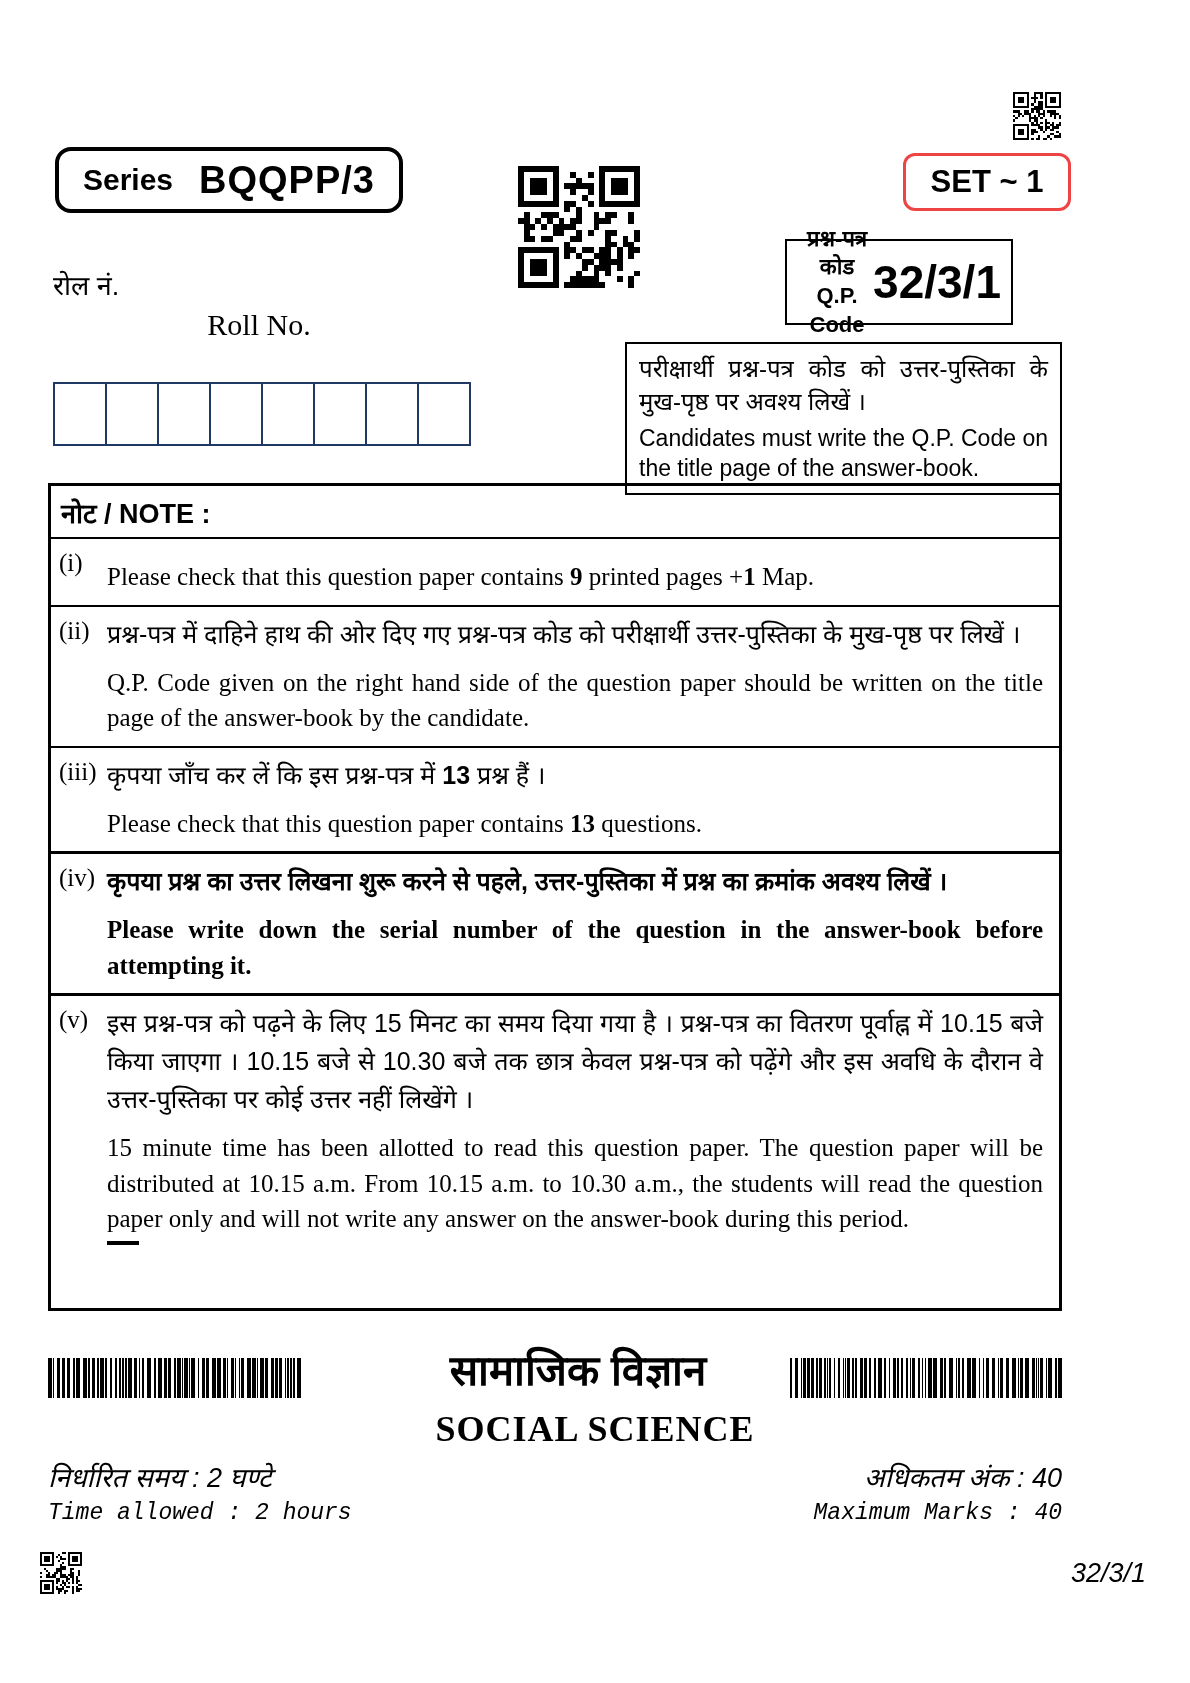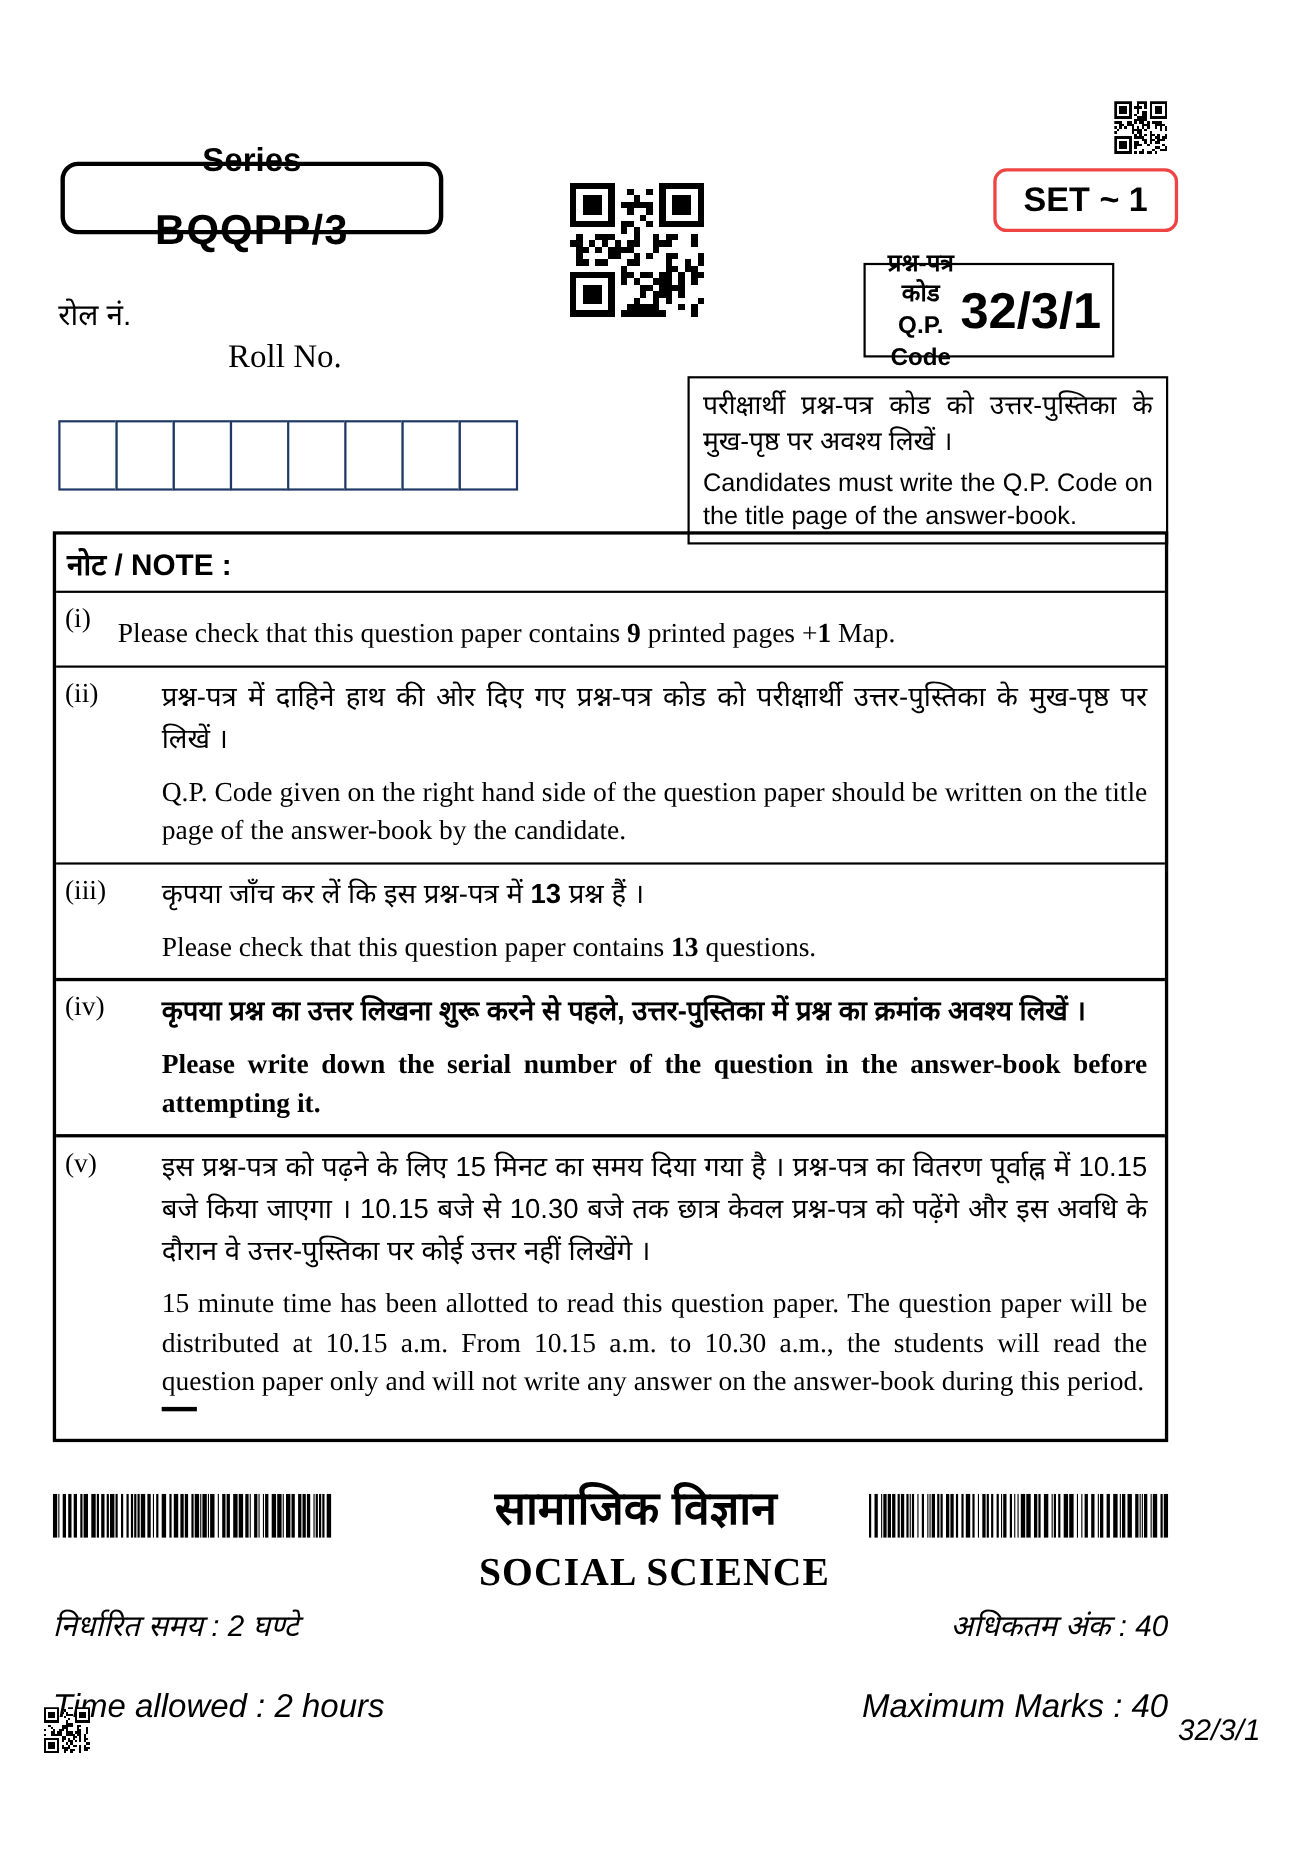--- a/index.html
+++ b/index.html
@@ -9,21 +9,21 @@
     color:#000;font-family:"Liberation Sans",sans-serif;overflow:hidden;
   }
   svg{display:block;}
   .qr{position:absolute;}
   .qr-tr{left:1013px;top:92px;width:48px;height:48px;}
   .qr-main{left:518px;top:164px;width:122px;height:126px;}
   .qr-footer{left:40px;top:1552px;width:42px;height:42px;}
 
   .series-box{
     position:absolute;left:55px;top:147px;width:340px;height:58px;
-    border:4px solid #000;border-radius:16px;display:flex;align-items:center;justify-content:center;gap:26px;flex-direction:column;
+    border:4px solid #000;border-radius:16px;display:flex;align-items:center;justify-content:center;gap:26px;
   }
   .series-word{font-size:30px;font-weight:bold;}
   .series-code{font-size:38px;font-weight:bold;letter-spacing:1px;}
 
   .set-box{
     position:absolute;left:903px;top:153px;width:162px;height:52px;
     border:3px solid #ef4444;border-radius:12px;display:flex;align-items:center;justify-content:center;
     font-size:31px;font-weight:bold;
   }
 
@@ -52,21 +52,21 @@
   .cand-en{font-size:23px;line-height:1.28;text-align:justify;margin:0;}
 
   .note-box{
     position:absolute;left:48px;top:483px;width:1014px;min-height:828px;
     border:3px solid #000;box-sizing:border-box;
   }
   .note-header{
     font-size:27px;font-weight:bold;padding:8px 10px 6px 10px;border-bottom:2px solid #000;
   }
   .note-item{display:flex;padding:8px 0 10px 0;}
-  .note-item + .note-item{border-top:2px solid #000;gap:40px;}
+  .note-item + .note-item{border-top:2px solid #000;}
   #note-items .note-item:nth-child(4),
   #note-items .note-item:nth-child(5){border-top-width:3px;}
   .note-num{
     flex:0 0 56px;padding-left:8px;box-sizing:border-box;
     font-family:"Liberation Serif",serif;font-size:25px;padding-top:2px;
   }
   .note-text{flex:1;padding-right:16px;}
   .note-text p{margin:0;}
   .note-text .hi{font-size:25px;line-height:1.52;text-align:justify;}
   .note-text .en{font-family:"Liberation Serif",serif;font-size:25px;line-height:1.42;
@@ -78,21 +78,21 @@
   .barcode{position:absolute;top:1358px;height:40px;}
   .barcode-left{left:48px;width:258px;}
   .barcode-right{left:790px;width:272px;}
   .subject-hi{position:absolute;left:0;top:1340px;width:1156px;text-align:center;
     font-size:42px;font-weight:bold;}
   .subject-en{position:absolute;left:0;top:1408px;width:1190px;text-align:center;
     font-family:"Liberation Serif",serif;font-size:36px;font-weight:bold;letter-spacing:1px;}
 
   .meta-row{position:absolute;left:48px;width:1014px;display:flex;justify-content:space-between;}
   .meta-row.hi{top:1458px;font-style:italic;font-size:27px;}
-  .meta-row.en{top:1500px;font-family:Liberation Sans, sans-serif;font-style:italic;font-size:30px;margin-top:35px;}
+  .meta-row.en{top:1500px;font-family:Liberation Mono, monospace;font-style:italic;font-size:23px;}
 
   .footer-page{position:absolute;left:0;top:1558px;width:1190px;text-align:center;
     font-size:27px;font-style:italic;}
   .footer-code{position:absolute;right:44px;top:1558px;font-size:27px;font-style:italic;}
 </style>
 </head>
 <body>
 
 <div class="page">
 

